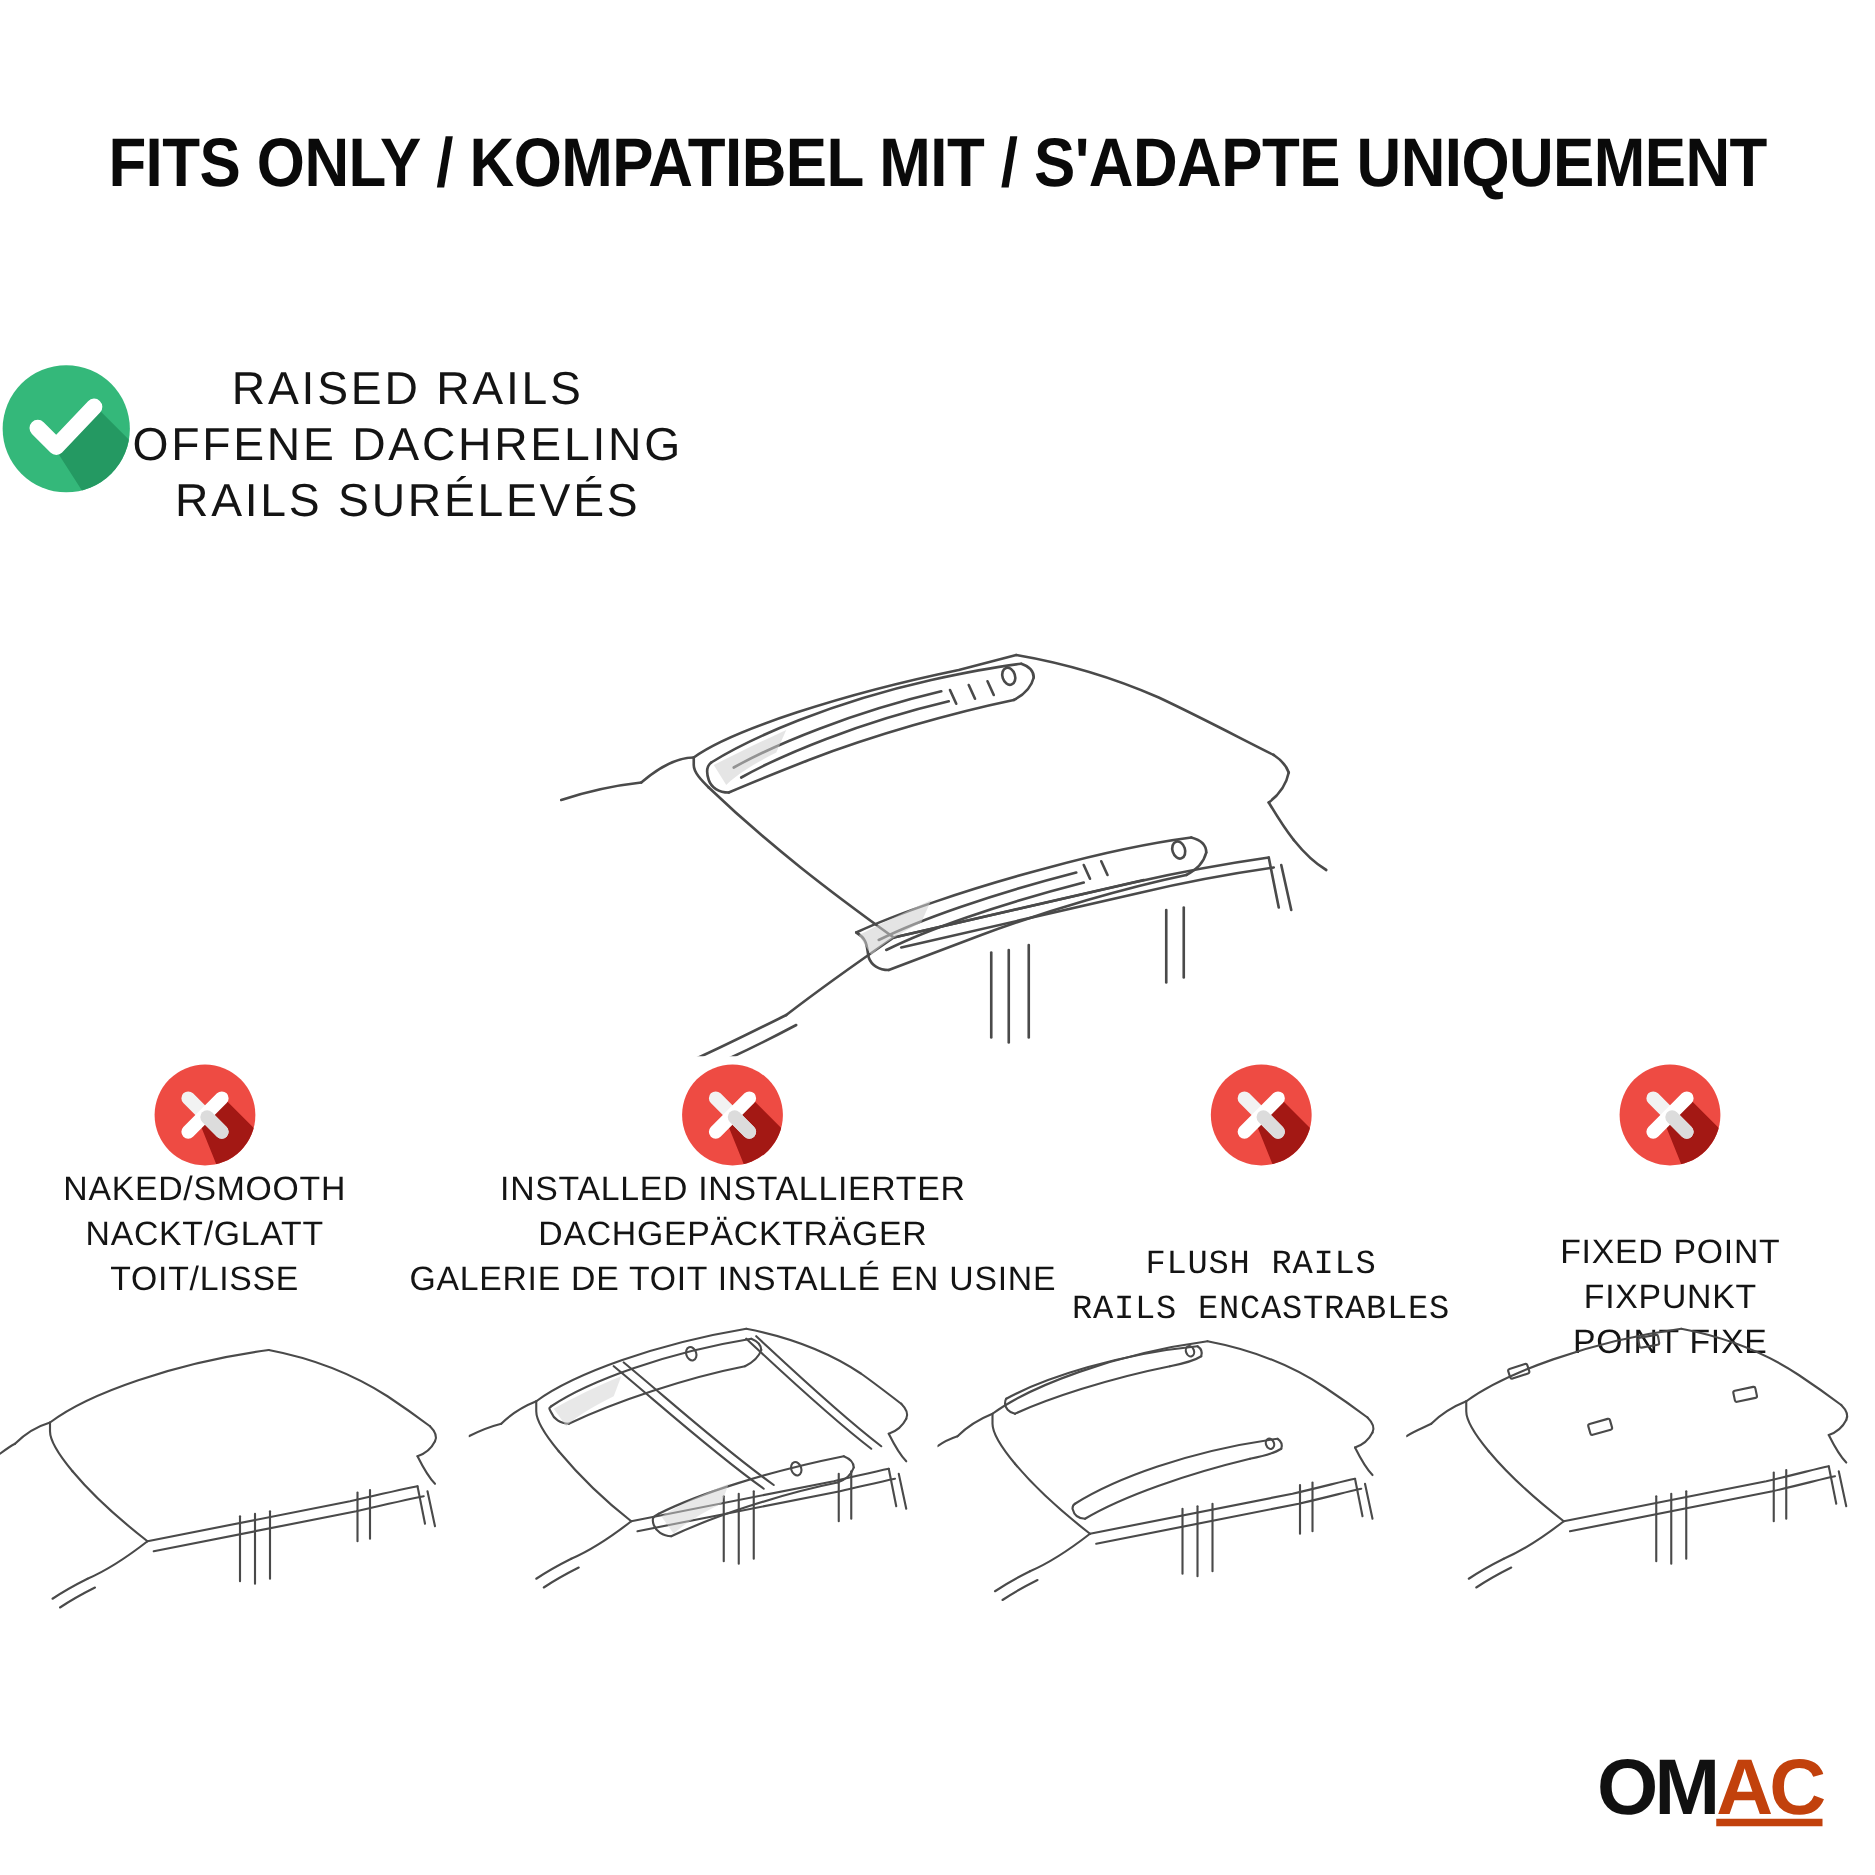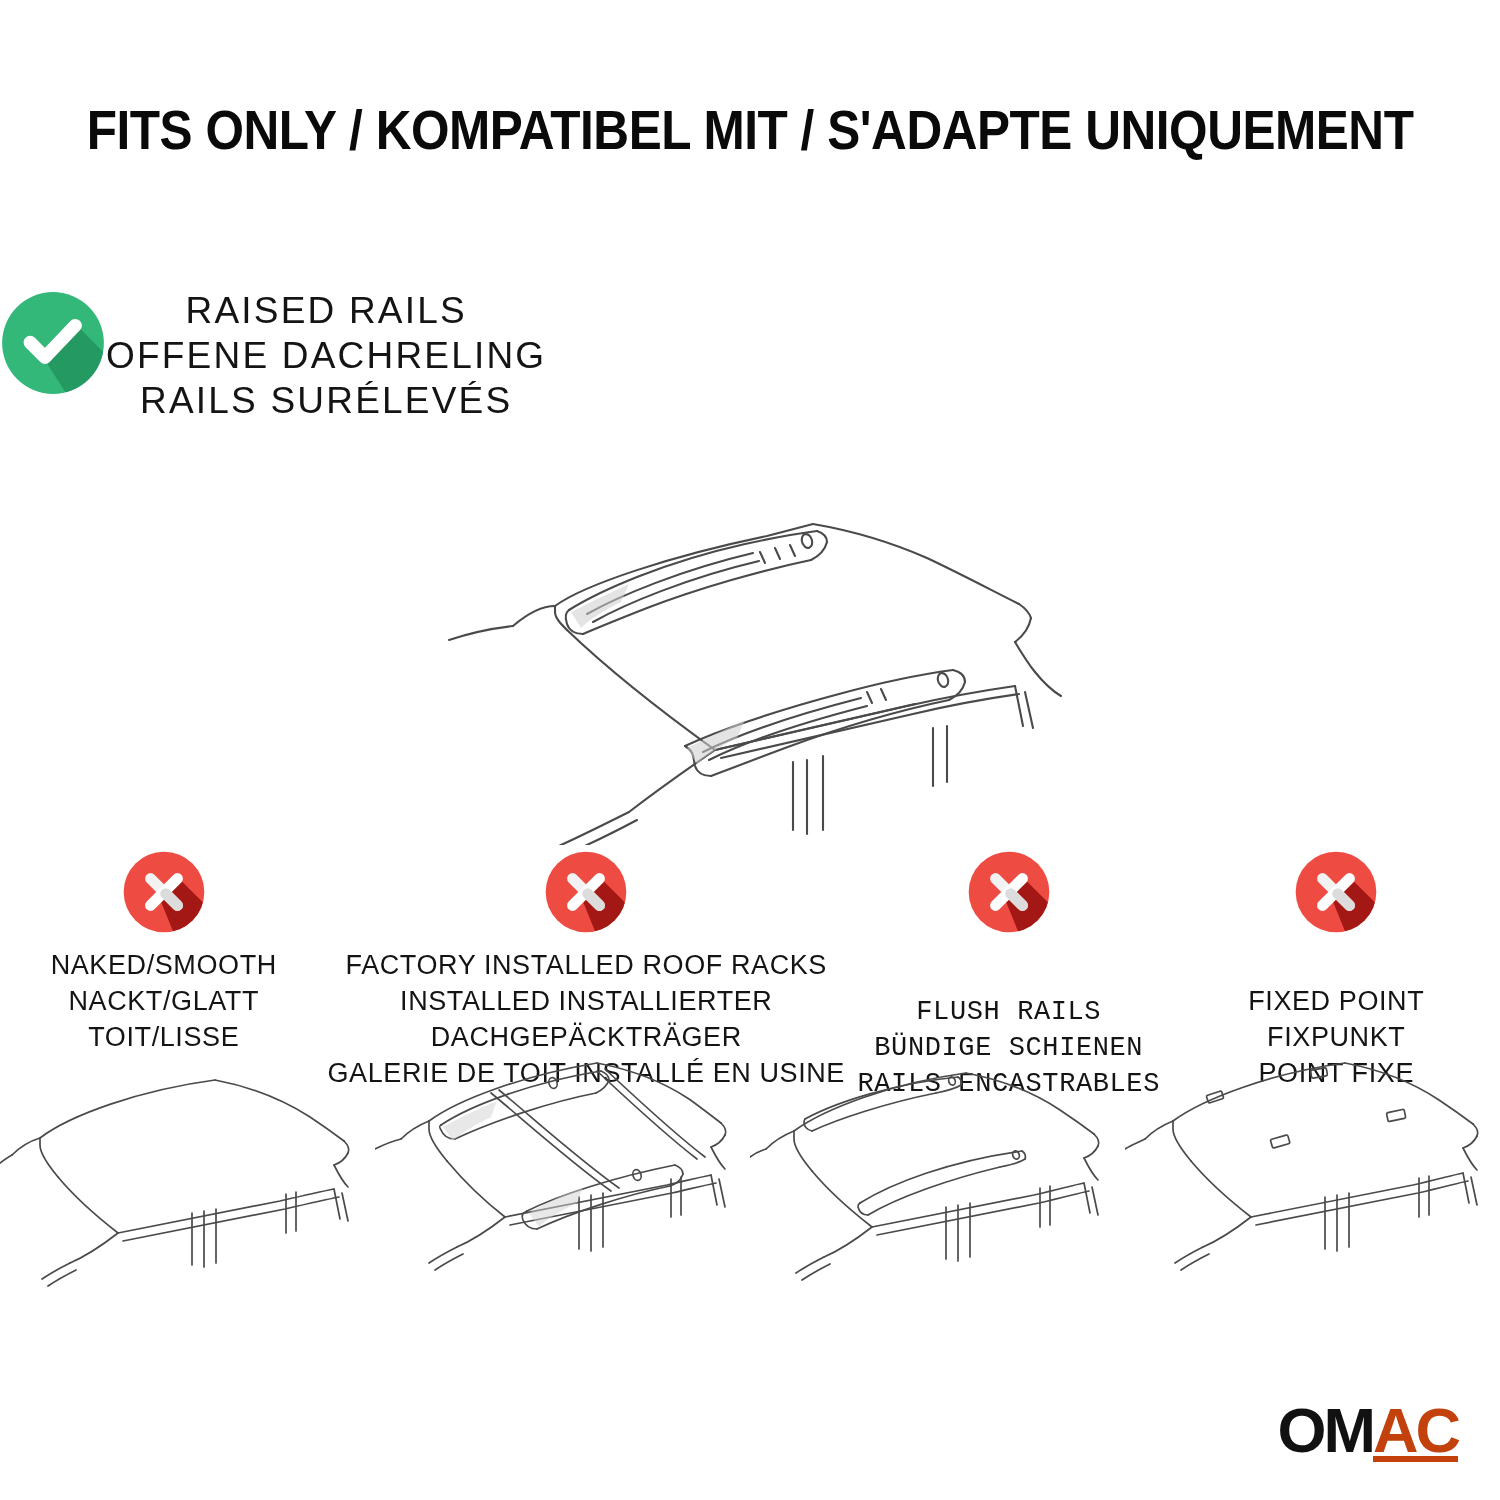--- a/index.html
+++ b/index.html
@@ -63,21 +63,21 @@
     position:absolute; left:0; top:850px; width:1500px; height:300px;
     display:flex;
   }
   .reject-col{
     flex:1 1 0;
     display:flex; flex-direction:column; align-items:center;
     position:relative;
   }
   .reject-col .status-icon{ width:84px; height:84px; }
   .reject-caption{
-    margin-top:14px;
+    margin-top:0;
     text-align:center;
     font-family:"Liberation Sans", sans-serif;
     font-weight:300;
     color:#141414;
     font-size:27px;
     letter-spacing:0.6px;
     line-height:1.33;
     white-space:nowrap;
   }
   .reject-caption div{ white-space:nowrap; }
@@ -235,21 +235,20 @@
         <circle cx="50" cy="50" r="48" fill="#ee4b43"></circle>
         <g clip-path="url(#clipRed2)">
           <path d="M35,33 L50,48 L66,32 L100,66 L100,100 L62,100 Z" fill="#9e1512" opacity="0.95"></path>
         </g>
         <path d="M34,34 L66,66" stroke="#f2f2f2" stroke-width="13" stroke-linecap="round"></path>
         <path d="M66,34 L34,66" stroke="#ffffff" stroke-width="13" stroke-linecap="round"></path>
         <path d="M52,52 L66,66" stroke="#dcdcdc" stroke-width="13" stroke-linecap="round"></path>
       </svg>
     </span>
     <div class="reject-caption">
-      <div>FACTORY INSTALLED ROOF RACKS</div>
       <div>INSTALLED INSTALLIERTER</div>
       <div>DACHGEPÄCKTRÄGER</div>
       <div>GALERIE DE TOIT INSTALLÉ EN USINE</div>
     </div>
   </div>
 
   <div class="reject-col">
     <span class="status-icon">
       <svg viewBox="0 0 100 100" xmlns="http://www.w3.org/2000/svg">
         <defs>
@@ -261,21 +260,20 @@
         <g clip-path="url(#clipRed3)">
           <path d="M35,33 L50,48 L66,32 L100,66 L100,100 L62,100 Z" fill="#9e1512" opacity="0.95"></path>
         </g>
         <path d="M34,34 L66,66" stroke="#f2f2f2" stroke-width="13" stroke-linecap="round"></path>
         <path d="M66,34 L34,66" stroke="#ffffff" stroke-width="13" stroke-linecap="round"></path>
         <path d="M52,52 L66,66" stroke="#dcdcdc" stroke-width="13" stroke-linecap="round"></path>
       </svg>
     </span>
     <div class="reject-caption" style="margin-top:61px;font-family:Liberation Mono, monospace;">
       <div>FLUSH RAILS</div>
-      <div>BÜNDIGE SCHIENEN</div>
       <div>RAILS ENCASTRABLES</div>
     </div>
   </div>
 
   <div class="reject-col">
     <span class="status-icon">
       <svg viewBox="0 0 100 100" xmlns="http://www.w3.org/2000/svg">
         <defs>
             <clipPath id="clipRed4">
               <circle cx="50" cy="50" r="48"></circle>

